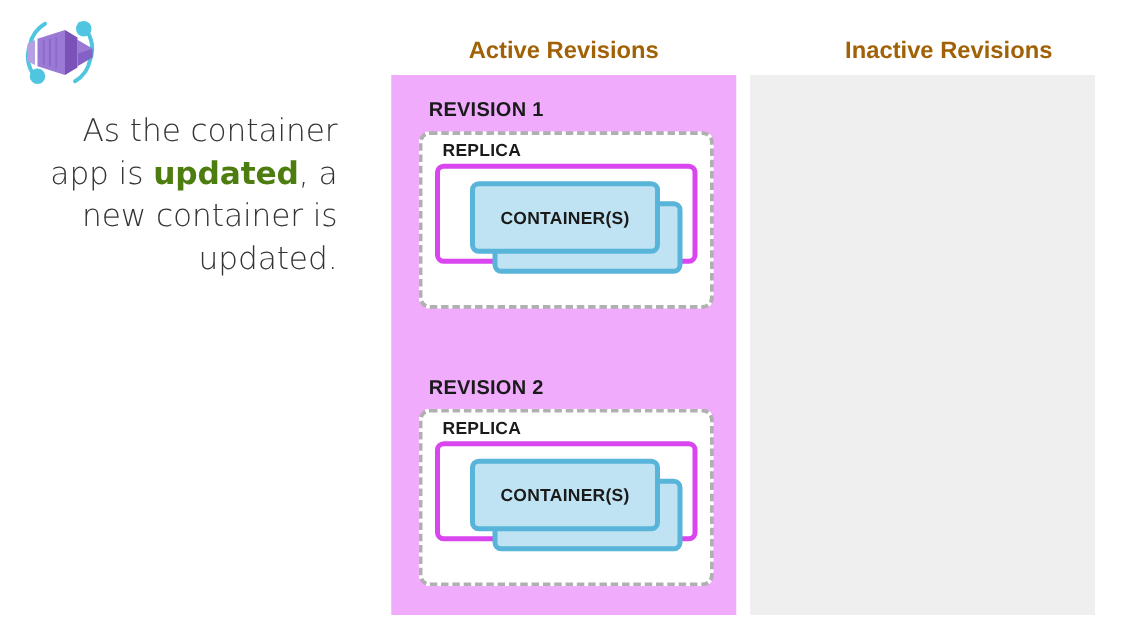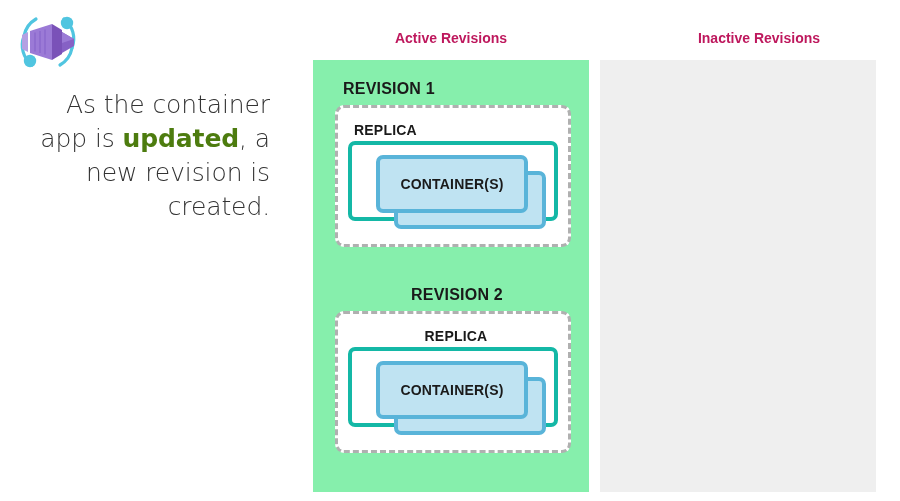--- a/index.html
+++ b/index.html
@@ -40,86 +40,86 @@
   }
   #caption-text b {
     font-weight: 700;
     color: #4d7c0f;
   }
 
   
   .column-heading {
     position: absolute;
     top: 30px;
-    font-size: 14px;
-    font-weight: bold;
-    color: #be185d;
+    font-size: 19px;
+    font-weight: bold;
+    color: #a16207;
     text-align: center;
   }
   #active-heading  { left: 313px; width: 276px; }
   #inactive-heading{ left: 621px; width: 276px; }
 
   
   .panel {
     position: absolute;
     top: 60px;
     height: 432px;
   }
   #active-panel {
     left: 313px;
     width: 276px;
-    background: #86efac;
+    background: #f0abfc;
   }
   #inactive-panel {
     left: 600px;
     width: 276px;
     background: #efefef;
   }
 
   
   .revision-group {
     position: absolute;
     left: 22px;
     width: 236px;
   }
   #revision-1 { top: 20px; }
-  #revision-2 { top: 226px; text-align: center; }
+  #revision-2 { top: 242px; }
 
   .revision-label {
     font-size: 16px;
     font-weight: bold;
     color: #1a1a1a;
     margin: 0 0 7px 8px;
     letter-spacing: 0.2px;
   }
 
   
   .revision-box {
     position: relative;
     height: 142px;
     border: 3px dashed #b0b0b0;
     border-radius: 9px;
     background: #ffffff;
     box-sizing: border-box;
-    padding: 14px 10px 10px 10px;
+    padding: 4px 10px 10px 10px;
   }
 
   .replica-label {
     font-size: 14px;
     font-weight: bold;
     color: #1a1a1a;
     margin: 0 0 3px 6px;
     letter-spacing: 0.2px;
   }
 
   
   .replica-box {
     position: relative;
     height: 80px;
-    border: 4px solid #14b8a6;
+    border: 4px solid #d946ef;
     border-radius: 7px;
     background: #ffffff;
     box-sizing: border-box;
   }
 
   
   .container-card {
     position: absolute;
     border: 4px solid #59b4d9;
     border-radius: 7px;
@@ -171,22 +171,22 @@
   <path d="M26 21 L26 43" stroke="#8a68cc" stroke-width="1.4"></path>
   <path d="M31 19.5 L31 44.5" stroke="#8a68cc" stroke-width="1.4"></path>
 
   <path d="M48 22 L60 29 L60 36 L48 43 Z" fill="#8661c5"></path>
   <path d="M48 22 L60 29 L48 33 Z" fill="#9b7ad6"></path>
 </svg>
 
 <div id="caption-text">
   <span>As the container</span><br>
   <span>app is </span><b>updated</b><span>, a</span><br>
-  <span>new revision is</span><br>
-  <span>created.</span>
+  <span>new container is</span><br>
+  <span>updated.</span>
 </div>
 
 <div class="column-heading" id="active-heading">Active Revisions</div>
 <div class="column-heading" id="inactive-heading">Inactive Revisions</div>
 
 <div class="panel" id="active-panel">
 
   <div class="revision-group" id="revision-1">
     <div class="revision-label">REVISION 1</div>
     <div class="revision-box">

